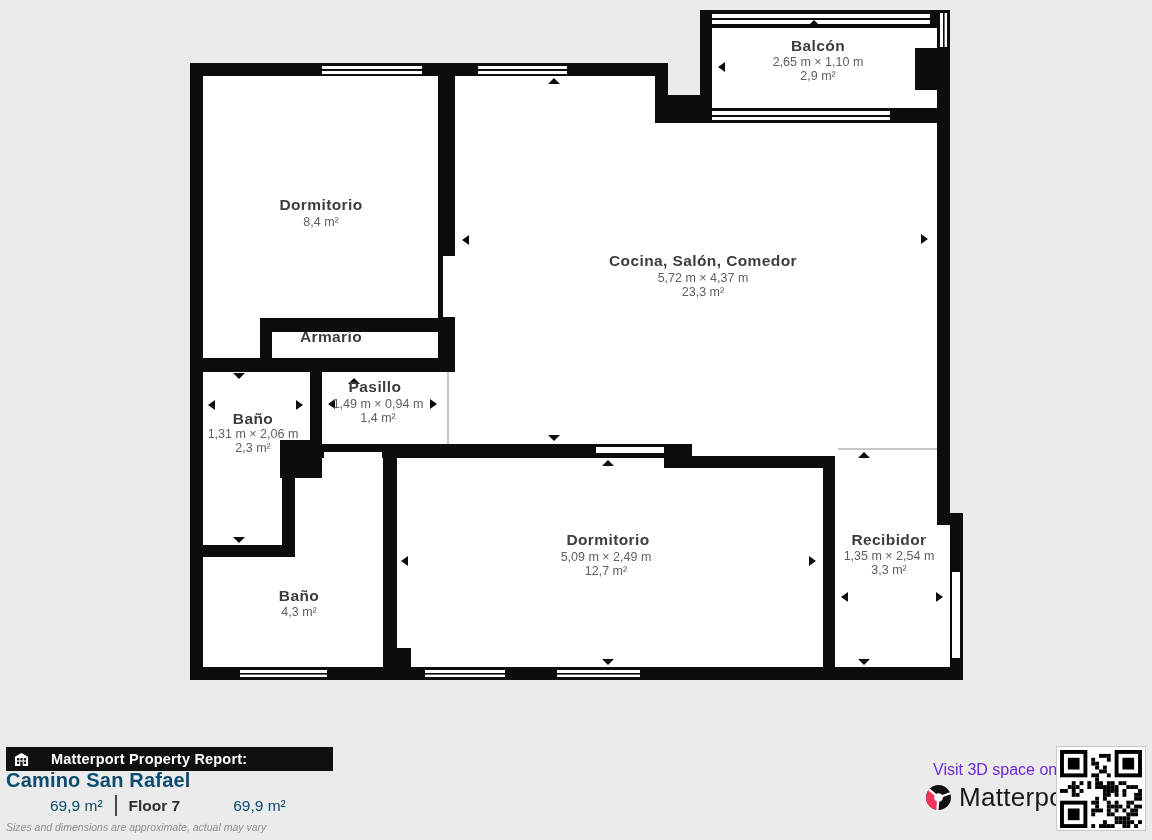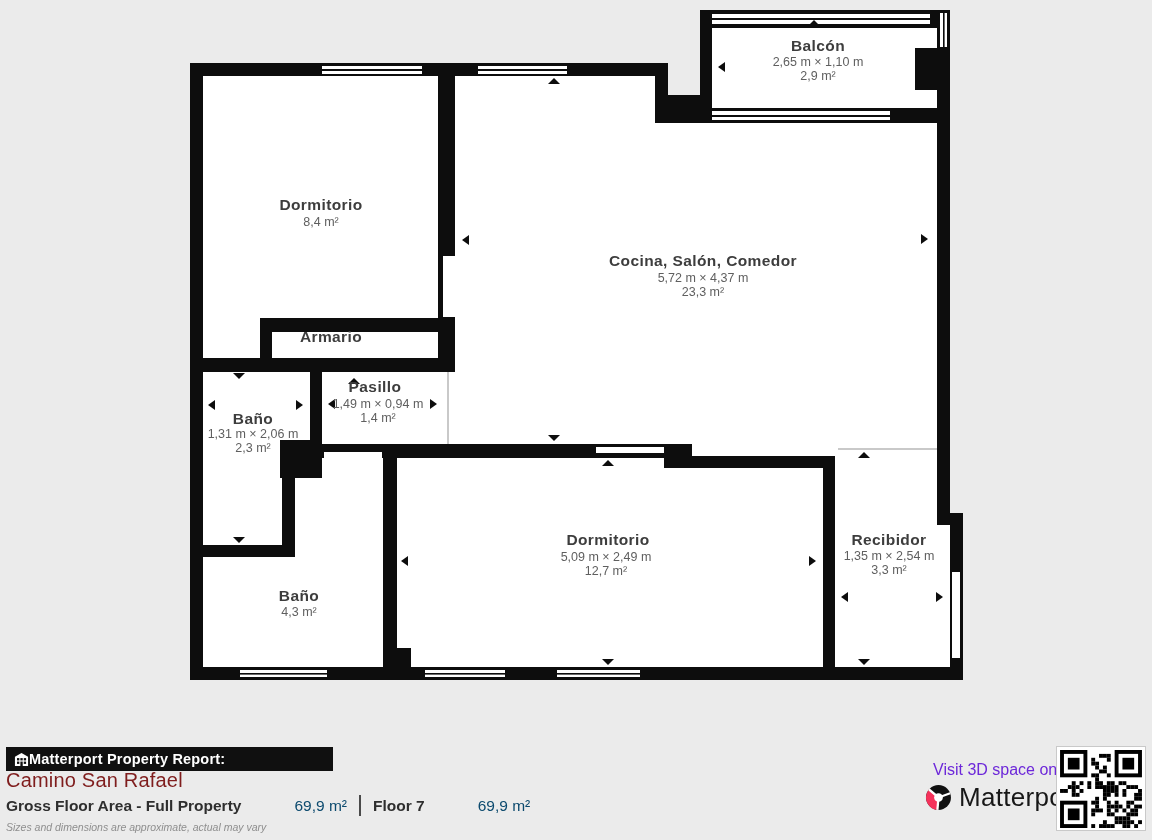--- a/index.html
+++ b/index.html
@@ -8,25 +8,25 @@
     background:#ebebeb;
     font-family:"Liberation Sans", sans-serif;
   }
   #plan{position:absolute;left:0;top:0;}
   .room-name{font-family:"Liberation Sans",sans-serif;font-weight:bold;font-size:15.5px;fill:#3d3d3d;letter-spacing:.4px;}
   .room-dims{font-family:"Liberation Sans",sans-serif;font-size:12.5px;fill:#5f5f5f;}
   text{text-anchor:middle;}
 
   .report-bar{
     position:absolute;left:6px;top:747px;width:327px;height:24px;
-    background:#101010;color:#fff;display:flex;align-items:center;gap:0;
+    background:#101010;color:#fff;display:flex;align-items:center;gap:22px;
     padding-left:8px;box-sizing:border-box;
   }
   .report-bar .label{font-size:14.5px;font-weight:bold;letter-spacing:.2px;}
-  .prop-name{position:absolute;left:6px;top:769px;font-size:20px;font-weight:normal;color:#7f1d1d;letter-spacing:.2px;}
+  .prop-name{position:absolute;left:6px;top:769px;font-size:20px;font-weight:bold;color:#0c4a6e;letter-spacing:.2px;}
   .area-line{position:absolute;left:6px;top:795px;display:flex;align-items:center;gap:9px;font-size:15.5px;color:#2e2e2e;}
   .area-line .lbl{font-weight:bold;}
   .area-line .val{color:#0c4a6e;margin-left:44px;}
   .area-line .sep{width:0;height:21px;border-left:2px solid #4a4a4a;margin:0 3px;}
   .disclaimer{position:absolute;left:6px;top:821px;font-size:10.5px;color:#8e8e8e;font-style:italic;}
 
   .visit-text{position:absolute;left:933px;top:761px;width:108px;text-align:right;font-size:16px;color:#6d28d9;white-space:nowrap;}
   .brand-row{position:absolute;left:925px;top:782px;display:flex;align-items:center;gap:7px;cursor:pointer;}
   .brand-word{font-size:26px;color:#171717;letter-spacing:.3px;}
   .brand-mark{font-size:8px;color:#171717;vertical-align:top;}
@@ -173,21 +173,20 @@
     <rect x="3.2" y="10.2" width="2.5" height="2.5" fill="#101010"></rect>
     <rect x="6.8" y="10.2" width="2.5" height="4.8" fill="#101010"></rect>
     <rect x="10.4" y="10.2" width="2.5" height="2.5" fill="#101010"></rect>
   </svg>
   <span class="label">Matterport Property Report:</span>
 </div>
 
 <div class="prop-name">Camino San Rafael</div>
 
 <div class="area-line">
-  <span class="lbl">Gross Floor Area - Full Property</span>
   <span class="val">69,9 m²</span>
   <span class="sep"></span>
   <span class="lbl">Floor 7</span>
   <span class="val">69,9 m²</span>
 </div>
 
 <div class="disclaimer">Sizes and dimensions are approximate, actual may vary</div>
 
 <div class="visit-text">Visit 3D space on</div>
 

